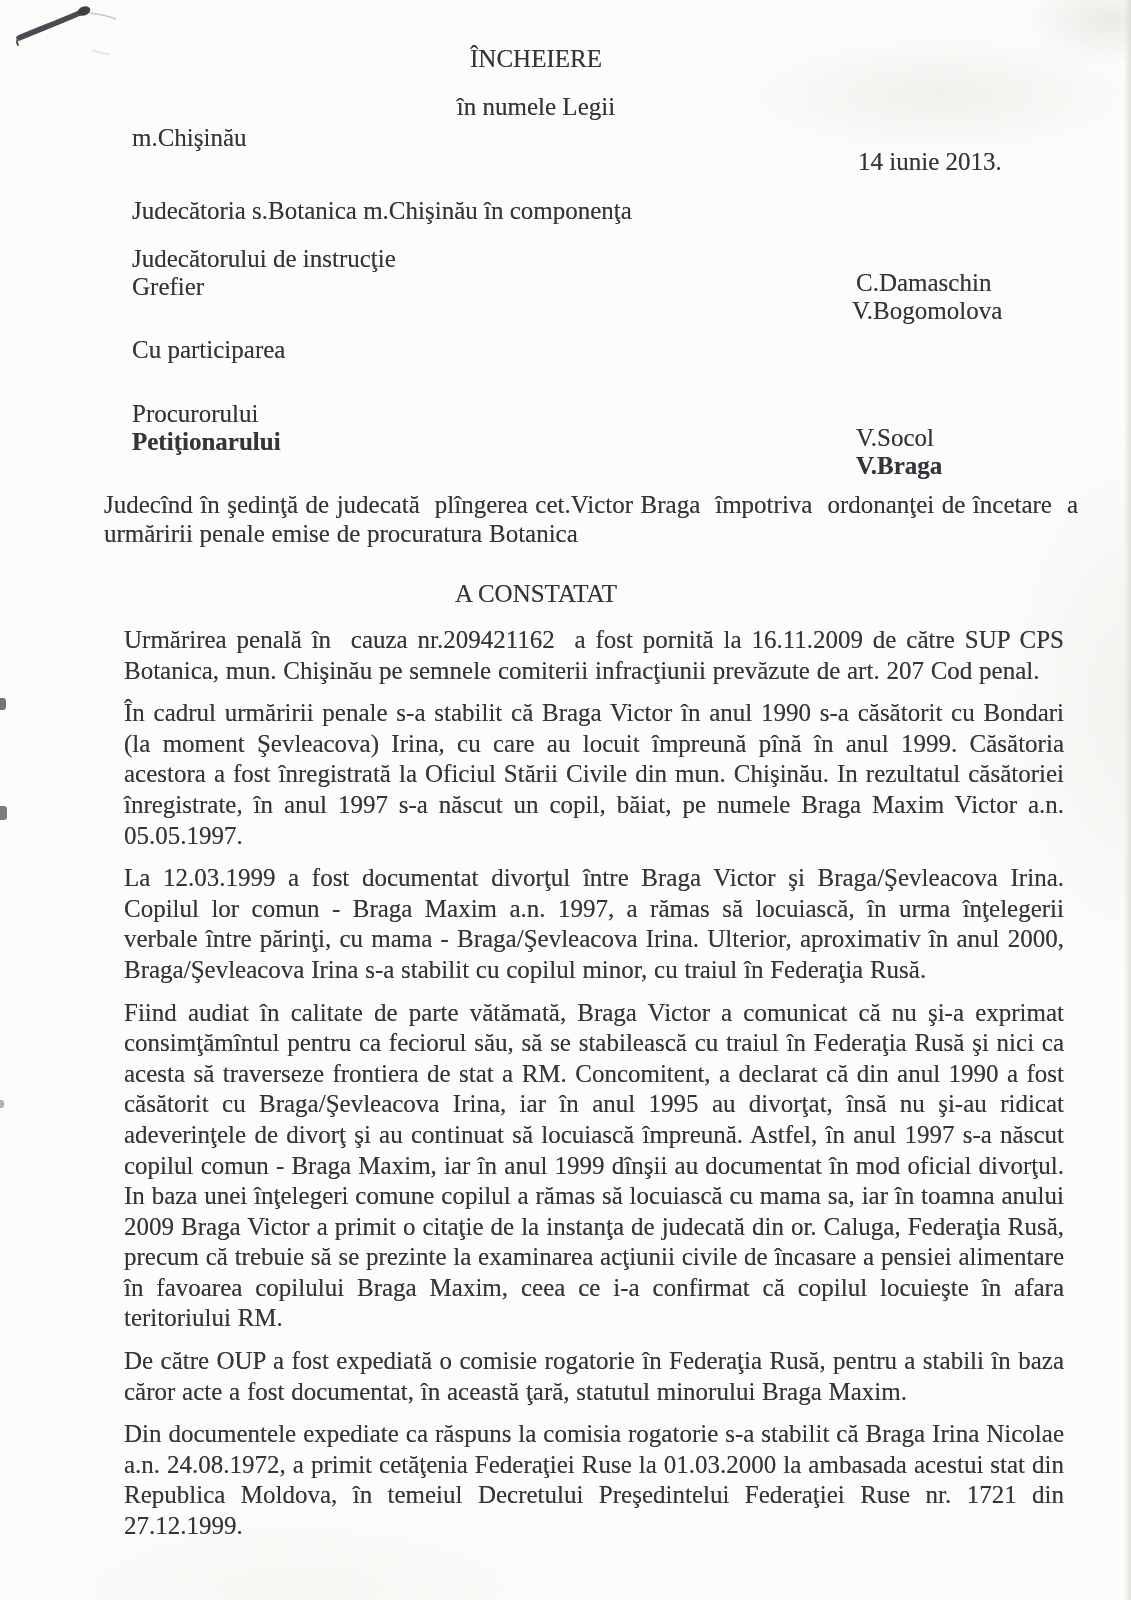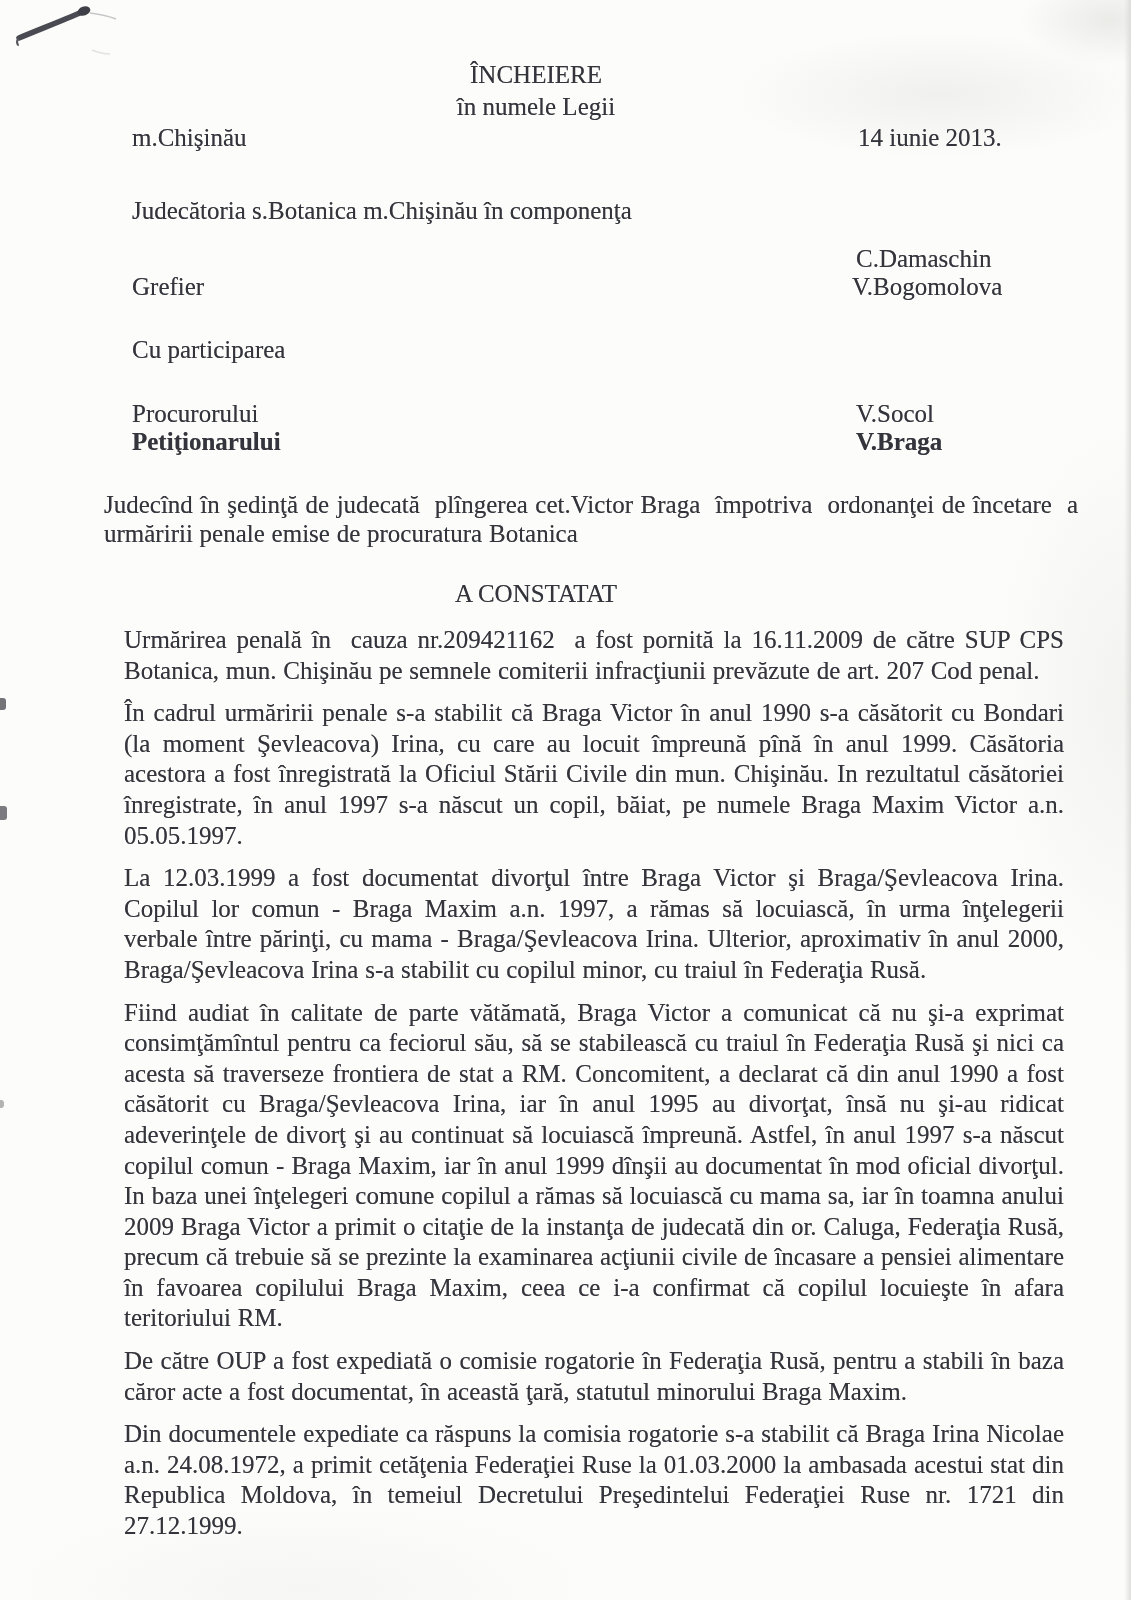--- a/index.html
+++ b/index.html
@@ -22,33 +22,33 @@
   .centered-head {
     position: absolute;
     left: 104px;
     width: 864px;
     text-align: center;
     line-height: 30px;
     white-space: nowrap;
   }
   .row { position: absolute; left: 0; width: 100%; height: 30px; line-height: 30px; }
   .row .lbl { position: absolute; left: 104px; white-space: nowrap; margin-left: 28px; }
-  .row .val { position: absolute; left: 856px; white-space: nowrap; }
+  .row .val { position: absolute; left: 856px; white-space: nowrap; margin-top: 24px; }
 
   .r-citydate { top: 123px; }
   .r-citydate .val { left: 858px; }
   .r-court    { top: 196px; }
   .r-panel1   { top: 244px; }
   .r-panel2   { top: 272px; }
   .r-panel2 .val { left: 852px; }
   .r-cupart   { top: 335px; text-align: center; }
   .r-proc     { top: 399px; }
   .r-petit    { top: 427px; font-weight: bold; }
 
-  .title    { top: 60px; }
+  .title    { top: 44px; }
   .subtitle { top: 92px; }
   .constatat-heading { top: 579px; }
 
   .case-intro {
     position: absolute;
     left: 104px;
     top: 490px;
     width: 974px;
     line-height: 29px;
     text-align: justify;
@@ -109,20 +109,21 @@
   <div class="row r-citydate">
     <span class="lbl">m.Chişinău</span>
     <span class="val">14 iunie 2013.</span>
   </div>
 
   <div class="row r-court">
     <span class="lbl">Judecătoria s.Botanica m.Chişinău în componenţa</span>
   </div>
 
   <div class="row r-panel1">
+    <span class="lbl">Judecătorului de instrucţie</span>
     <span class="val">C.Damaschin</span>
   </div>
 
   <div class="row r-panel2">
     <span class="lbl">Grefier</span>
     <span class="val">V.Bogomolova</span>
   </div>
 
   <div class="row r-cupart">
     <span class="lbl">Cu participarea</span>

